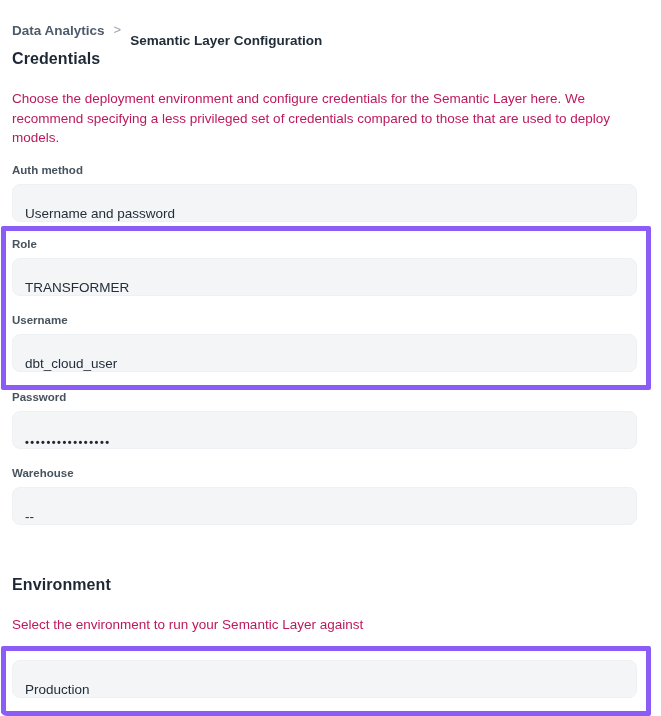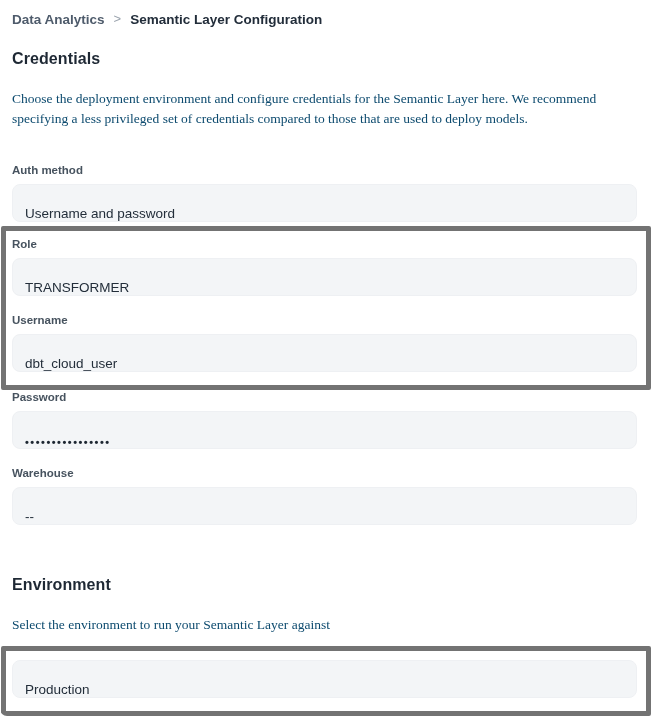--- a/index.html
+++ b/index.html
@@ -19,42 +19,41 @@
     top: 12px;
     left: 12px;
     display: flex;
     align-items: center;
     gap: 9px;
     font-size: 13.5px;
     font-weight: 700;
   }
   .crumb-link { color: #4e5b6b; cursor: pointer; }
   .crumb-sep { color: #9aa3ad; font-weight: 400; font-size: 13px; transform: translateY(-1px); }
-  .crumb-current { color: #222d3a; }
+  .crumb-current { color: #222d3a; margin-top: 21px; }
 
   
   .h-title {
     position: absolute;
     left: 12px;
     margin: 0;
     font-size: 16px;
     font-weight: 700;
     color: #1e2834;
     letter-spacing: 0.1px;
   }
   .h-credentials { top: 50px; }
   .h-environment { top: 576px; }
   .desc {
     position: absolute;
     left: 12px;
     margin: 0;
     font-size: 13.5px;
     line-height: 19.5px;
-    color: #0c4a6e;
-    font-family: Liberation Serif, serif;
+    color: #be185d;
   }
   .desc-credentials { top: 89px; width: 624px; }
   .desc-environment { top: 615px; width: 624px; }
 
   
   .group { position: absolute; }
   .field-label {
     font-size: 11.5px;
     font-weight: 700;
     color: #47535f;
@@ -85,21 +84,21 @@
   .g-auth      { left: 12px; top: 164px; }
   .g-password  { left: 12px; top: 391px; }
   .g-warehouse { left: 12px; top: 467px; }
 
   
   .highlight-box {
     position: absolute;
     left: 1px;
     width: 650px;
     box-sizing: border-box;
-    border: 5px solid #737373;
+    border: 5px solid #8b5cf6;
     border-radius: 2px;
   }
   .box-role-username { top: 226px; height: 164px; }
   .box-environment   { top: 646px; height: 70px; }
 
   .g-role       { left: 6px; top: 7px; }
   .g-username   { left: 6px; top: 83px; }
   .g-production { left: 6px; top: 9px; }
 </style>
 </head>

